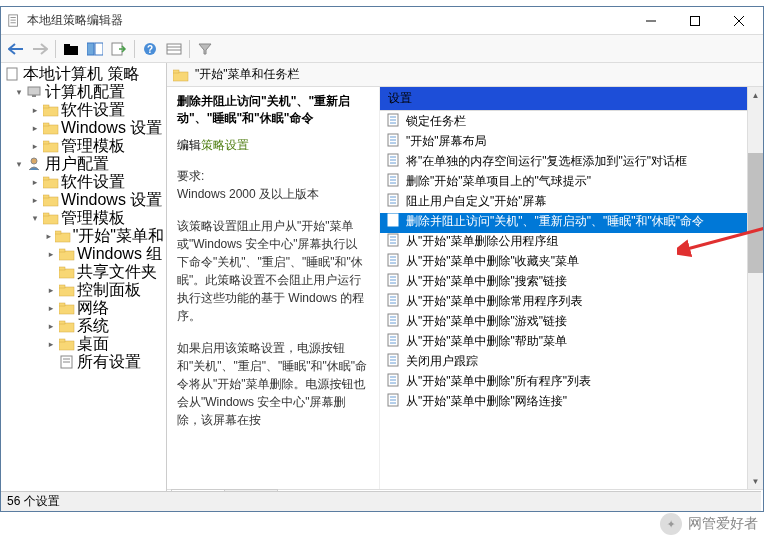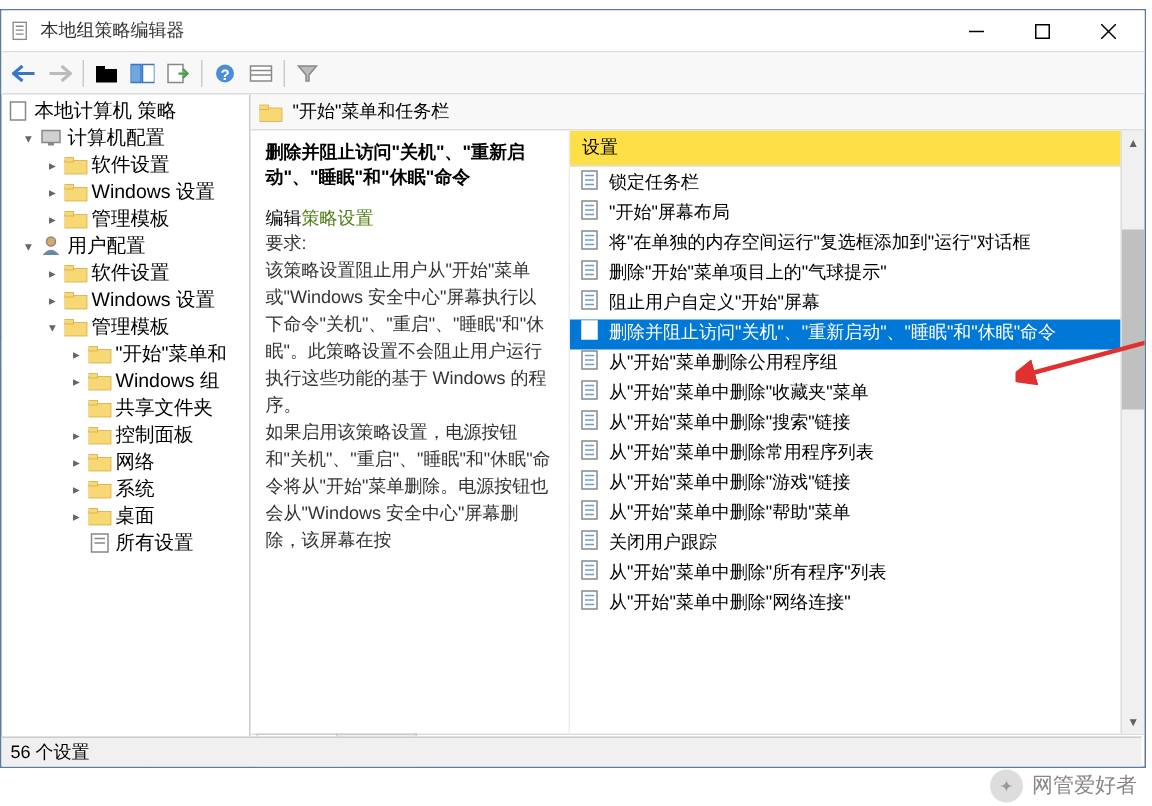--- a/index.html
+++ b/index.html
@@ -15,39 +15,39 @@
 .toolbar { height: 28px; display: flex; align-items: center; padding: 0 4px; gap: 2px; border-bottom: 1px solid #ddd; background: #f8f8f8; }
 .tool-btn { width: 22px; height: 22px; display: flex; align-items: center; justify-content: center; cursor: pointer; border: 1px solid transparent; }
 .tool-sep { width: 1px; height: 18px; background: #ccc; margin: 0 2px; }
 .content { flex: 1; display: flex; overflow: hidden; }
 .left-pane { width: 166px; border-right: 1px solid #ccc; overflow: auto; position: relative; }
 .tree { font-size: 12px; padding: 2px 0; }
 .tree-item { display: flex; align-items: center; height: 18px; padding: 0 2px; white-space: nowrap; cursor: pointer; }
 .tree-item.selected { background: #fff; }
 .expander { width: 12px; height: 12px; display: flex; align-items: center; justify-content: center; font-size: 9px; color: #666; }
 .tree-icon { width: 16px; height: 14px; margin: 0 2px; flex-shrink: 0; }
-.tree-label { font-size: 13px; color: #000; }
+.tree-label { font-size: 16px; color: #000; }
 .indent-0 { padding-left: 2px; }
 .indent-1 { padding-left: 12px; }
 .indent-2 { padding-left: 28px; }
 .indent-3 { padding-left: 44px; }
 .right-pane { flex: 1; display: flex; flex-direction: column; overflow: hidden; }
 .path-bar { height: 24px; display: flex; align-items: center; padding: 0 6px; border-bottom: 1px solid #ddd; background: #f8f8f8; }
 .path-icon { width: 16px; height: 14px; margin-right: 6px; }
 .path-text { font-size: 12px; color: #000; }
 .detail-area { flex: 1; display: flex; overflow: hidden; position: relative; }
 .detail-left { width: 213px; padding: 6px 10px; font-size: 12px; overflow: hidden; border-right: 1px solid #eee; }
 .detail-title { font-weight: bold; color: #000; margin-bottom: 10px; line-height: 1.4; }
 .detail-edit-label { color: #000; margin-bottom: 2px; display: inline; margin-top: 24px; }
 .detail-link { color: #4d7c0f; cursor: pointer; display: inline; }
-.detail-section { }
+.detail-section { margin-top: 14px; }
 .detail-label { color: #333; }
 .detail-text { color: #333; line-height: 1.5; }
 .detail-right { flex: 1; overflow: auto; position: relative; }
-.col-header { height: 24px; display: flex; align-items: center; padding: 0 8px; border-bottom: 1px solid #ddd; font-size: 12px; background: #fde047; }
+.col-header { height: 24px; display: flex; align-items: center; padding: 0 8px; border-bottom: 1px solid #ddd; font-size: 12px; background: #1d4ed8; }
 .setting-list { padding: 2px 0; }
 .setting-item { display: flex; height: 20px; padding: 0 6px; font-size: 12px; cursor: pointer; white-space: nowrap; }
 .setting-item.selected { background: #0078d7; color: #fff; }
 .setting-icon { width: 16px; height: 14px; margin-right: 4px; flex-shrink: 0; }
 .tabs { height: 22px; display: flex; align-items: flex-end; padding: 0 4px; font-size: 12px; border-top: 1px solid #ddd; }
 .tab { padding: 2px 14px; border: 1px solid #ccc; background: #f0f0f0; cursor: pointer; margin-right: -1px; border-bottom: none; }
 .tab.active { background: #fff; }
 .statusbar { height: 20px; border-top: 1px solid #ccc; display: flex; align-items: center; padding: 0 6px; font-size: 12px; background: #f0f0f0; position: absolute; bottom: 0; left: 0; right: 2px; }
 .scrollbar-v { position: absolute; right: 0; top: 0; bottom: 0; width: 16px; background: #f0f0f0; border-left: 1px solid #ddd; }
 .scroll-arrow { height: 16px; display: flex; align-items: center; justify-content: center; font-size: 8px; color: #606060; cursor: pointer; }
@@ -299,20 +299,21 @@
             <rect x="0" y="2" width="6" height="3"></rect>
           </svg>
         <span class="path-text">"开始"菜单和任务栏</span>
       </div>
       <div class="detail-area">
         <div class="detail-left">
           <div class="detail-title">删除并阻止访问"关机"、"重新启动"、"睡眠"和"休眠"命令</div>
           <div><span class="detail-edit-label">编辑</span><span class="detail-link">策略设置</span></div>
           <div class="detail-section">
             <div class="detail-label">要求:</div>
+            <div class="detail-text">Windows 2000 及以上版本</div>
           </div>
           <div class="detail-section">
             <div class="detail-text">该策略设置阻止用户从"开始"菜单或"Windows 安全中心"屏幕执行以下命令"关机"、"重启"、"睡眠"和"休眠"。此策略设置不会阻止用户运行执行这些功能的基于 Windows 的程序。</div>
           </div>
           <div class="detail-section">
             <div class="detail-text">如果启用该策略设置，电源按钮和"关机"、"重启"、"睡眠"和"休眠"命令将从"开始"菜单删除。电源按钮也会从"Windows 安全中心"屏幕删除，该屏幕在按</div>
           </div>
         </div>
         <div class="detail-right">
           <div class="col-header">设置</div>

